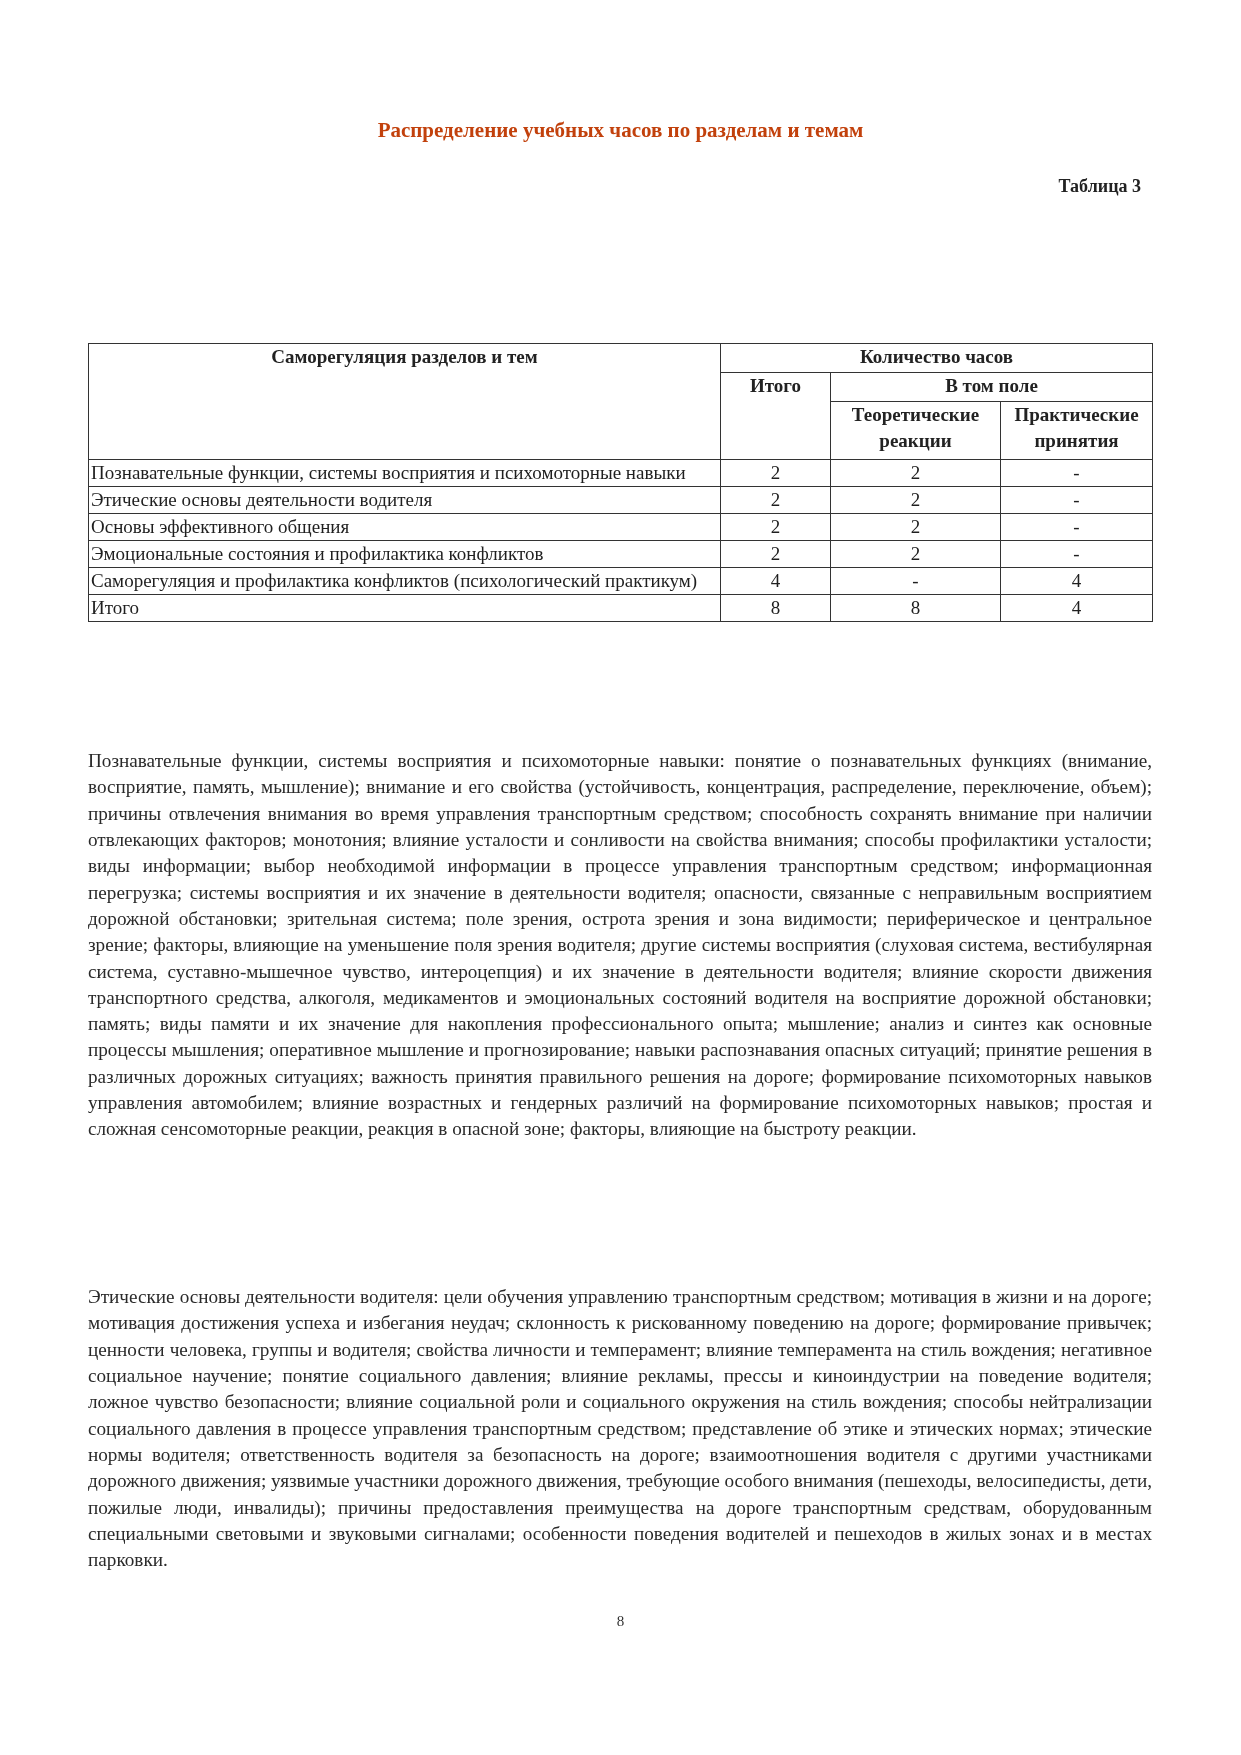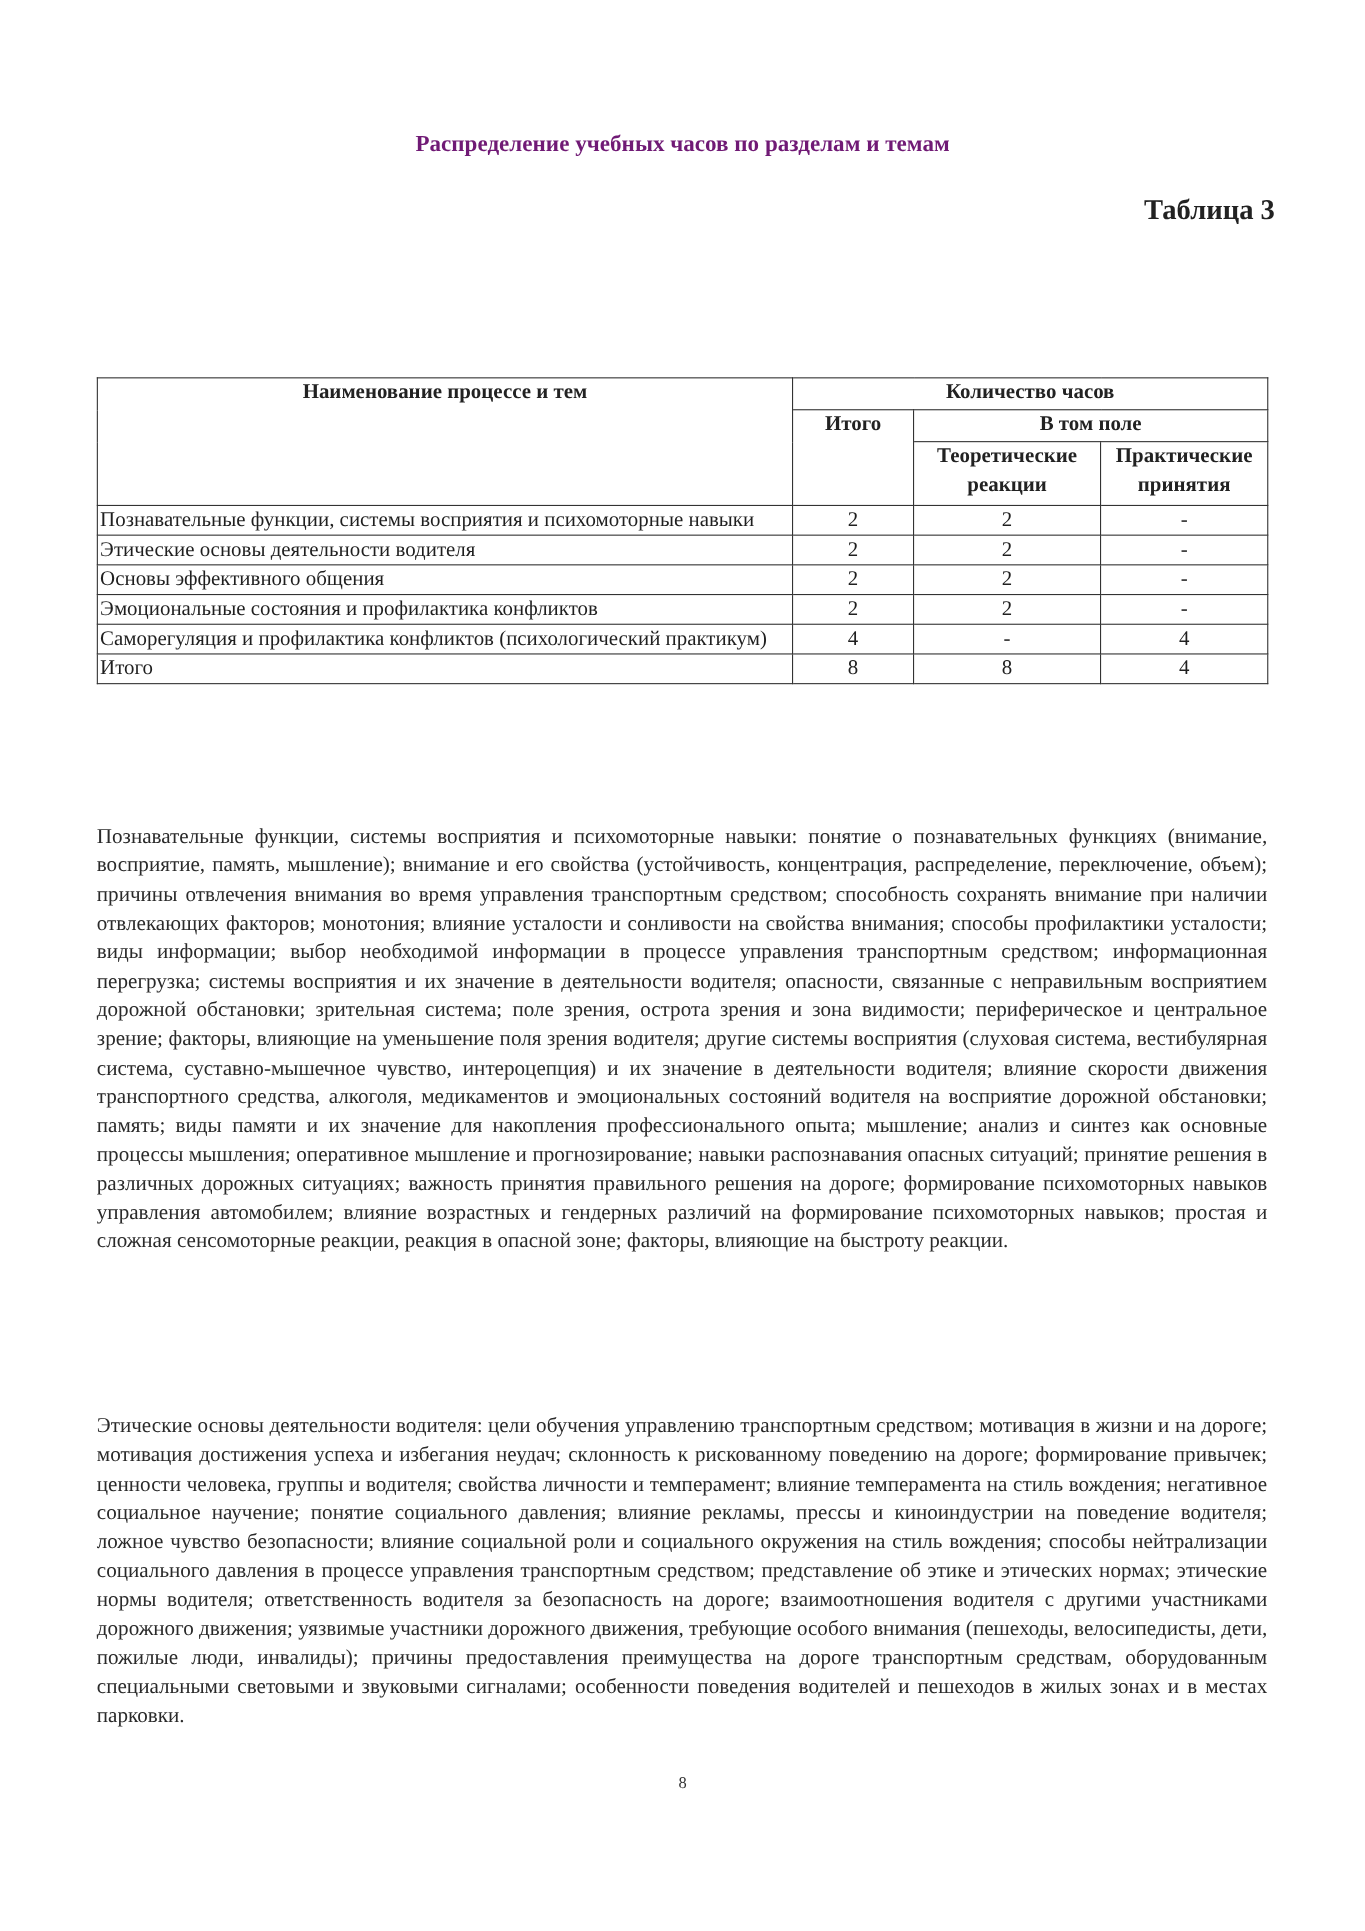--- a/index.html
+++ b/index.html
@@ -1,20 +1,20 @@
 <!DOCTYPE html>
 <html><head>
 <meta charset="utf-8">
 <style>
   html, body { margin: 0; padding: 0; background: #ffffff; }
   body { width: 1241px; height: 1755px; position: relative; overflow: hidden;
          font-family: "Liberation Serif", "DejaVu Serif", serif; color: #1f1f1f; }
   .title { position: absolute; left: 0; width: 1241px; top: 118px; text-align: center;
-           font-weight: bold; font-size: 21px; color: #701a75; }
-  .table-label { position: absolute; right: 82px; top: 176px; font-weight: bold; font-size: 26px; color: #222; }
+           font-weight: bold; font-size: 21px; color: #c2410c; }
+  .table-label { position: absolute; right: 100px; top: 176px; font-weight: bold; font-size: 18px; color: #222; }
   table.hours { position: absolute; left: 88px; top: 343px; width: 1064px; border-collapse: collapse;
                 font-size: 19px; table-layout: fixed; }
   table.hours td, table.hours th { border: 1.6px solid #333; padding: 0 2px; vertical-align: top; line-height: 26px; }
   table.hours th { font-weight: bold; text-align: center; color: #222; }
   table.hours th.name-h { vertical-align: top; }
   table.hours td.num { text-align: center; }
   table.hours col.c1 { width: 632px; }
   table.hours col.c2 { width: 110px; }
   table.hours col.c3 { width: 170px; }
   table.hours col.c4 { width: 152px; }
@@ -35,21 +35,21 @@
 
 <table class="hours">
   <colgroup>
       <col class="c1">
       <col class="c2">
       <col class="c3">
       <col class="c4">
     </colgroup>
   <thead>
     <tr class="hdr-row">
-      <th class="name-h" rowspan="3">Наименование процессе и тем</th>
+      <th class="name-h" rowspan="3">Саморегуляция разделов и тем</th>
       <th colspan="3">Количество часов</th>
     </tr>
     <tr class="hdr-row2">
       <th rowspan="2">Итого</th>
       <th colspan="2">В том поле</th>
     </tr>
     <tr class="hdr-row3">
       <th>Теоретические реакции</th>
       <th>Практические принятия</th>
     </tr>

